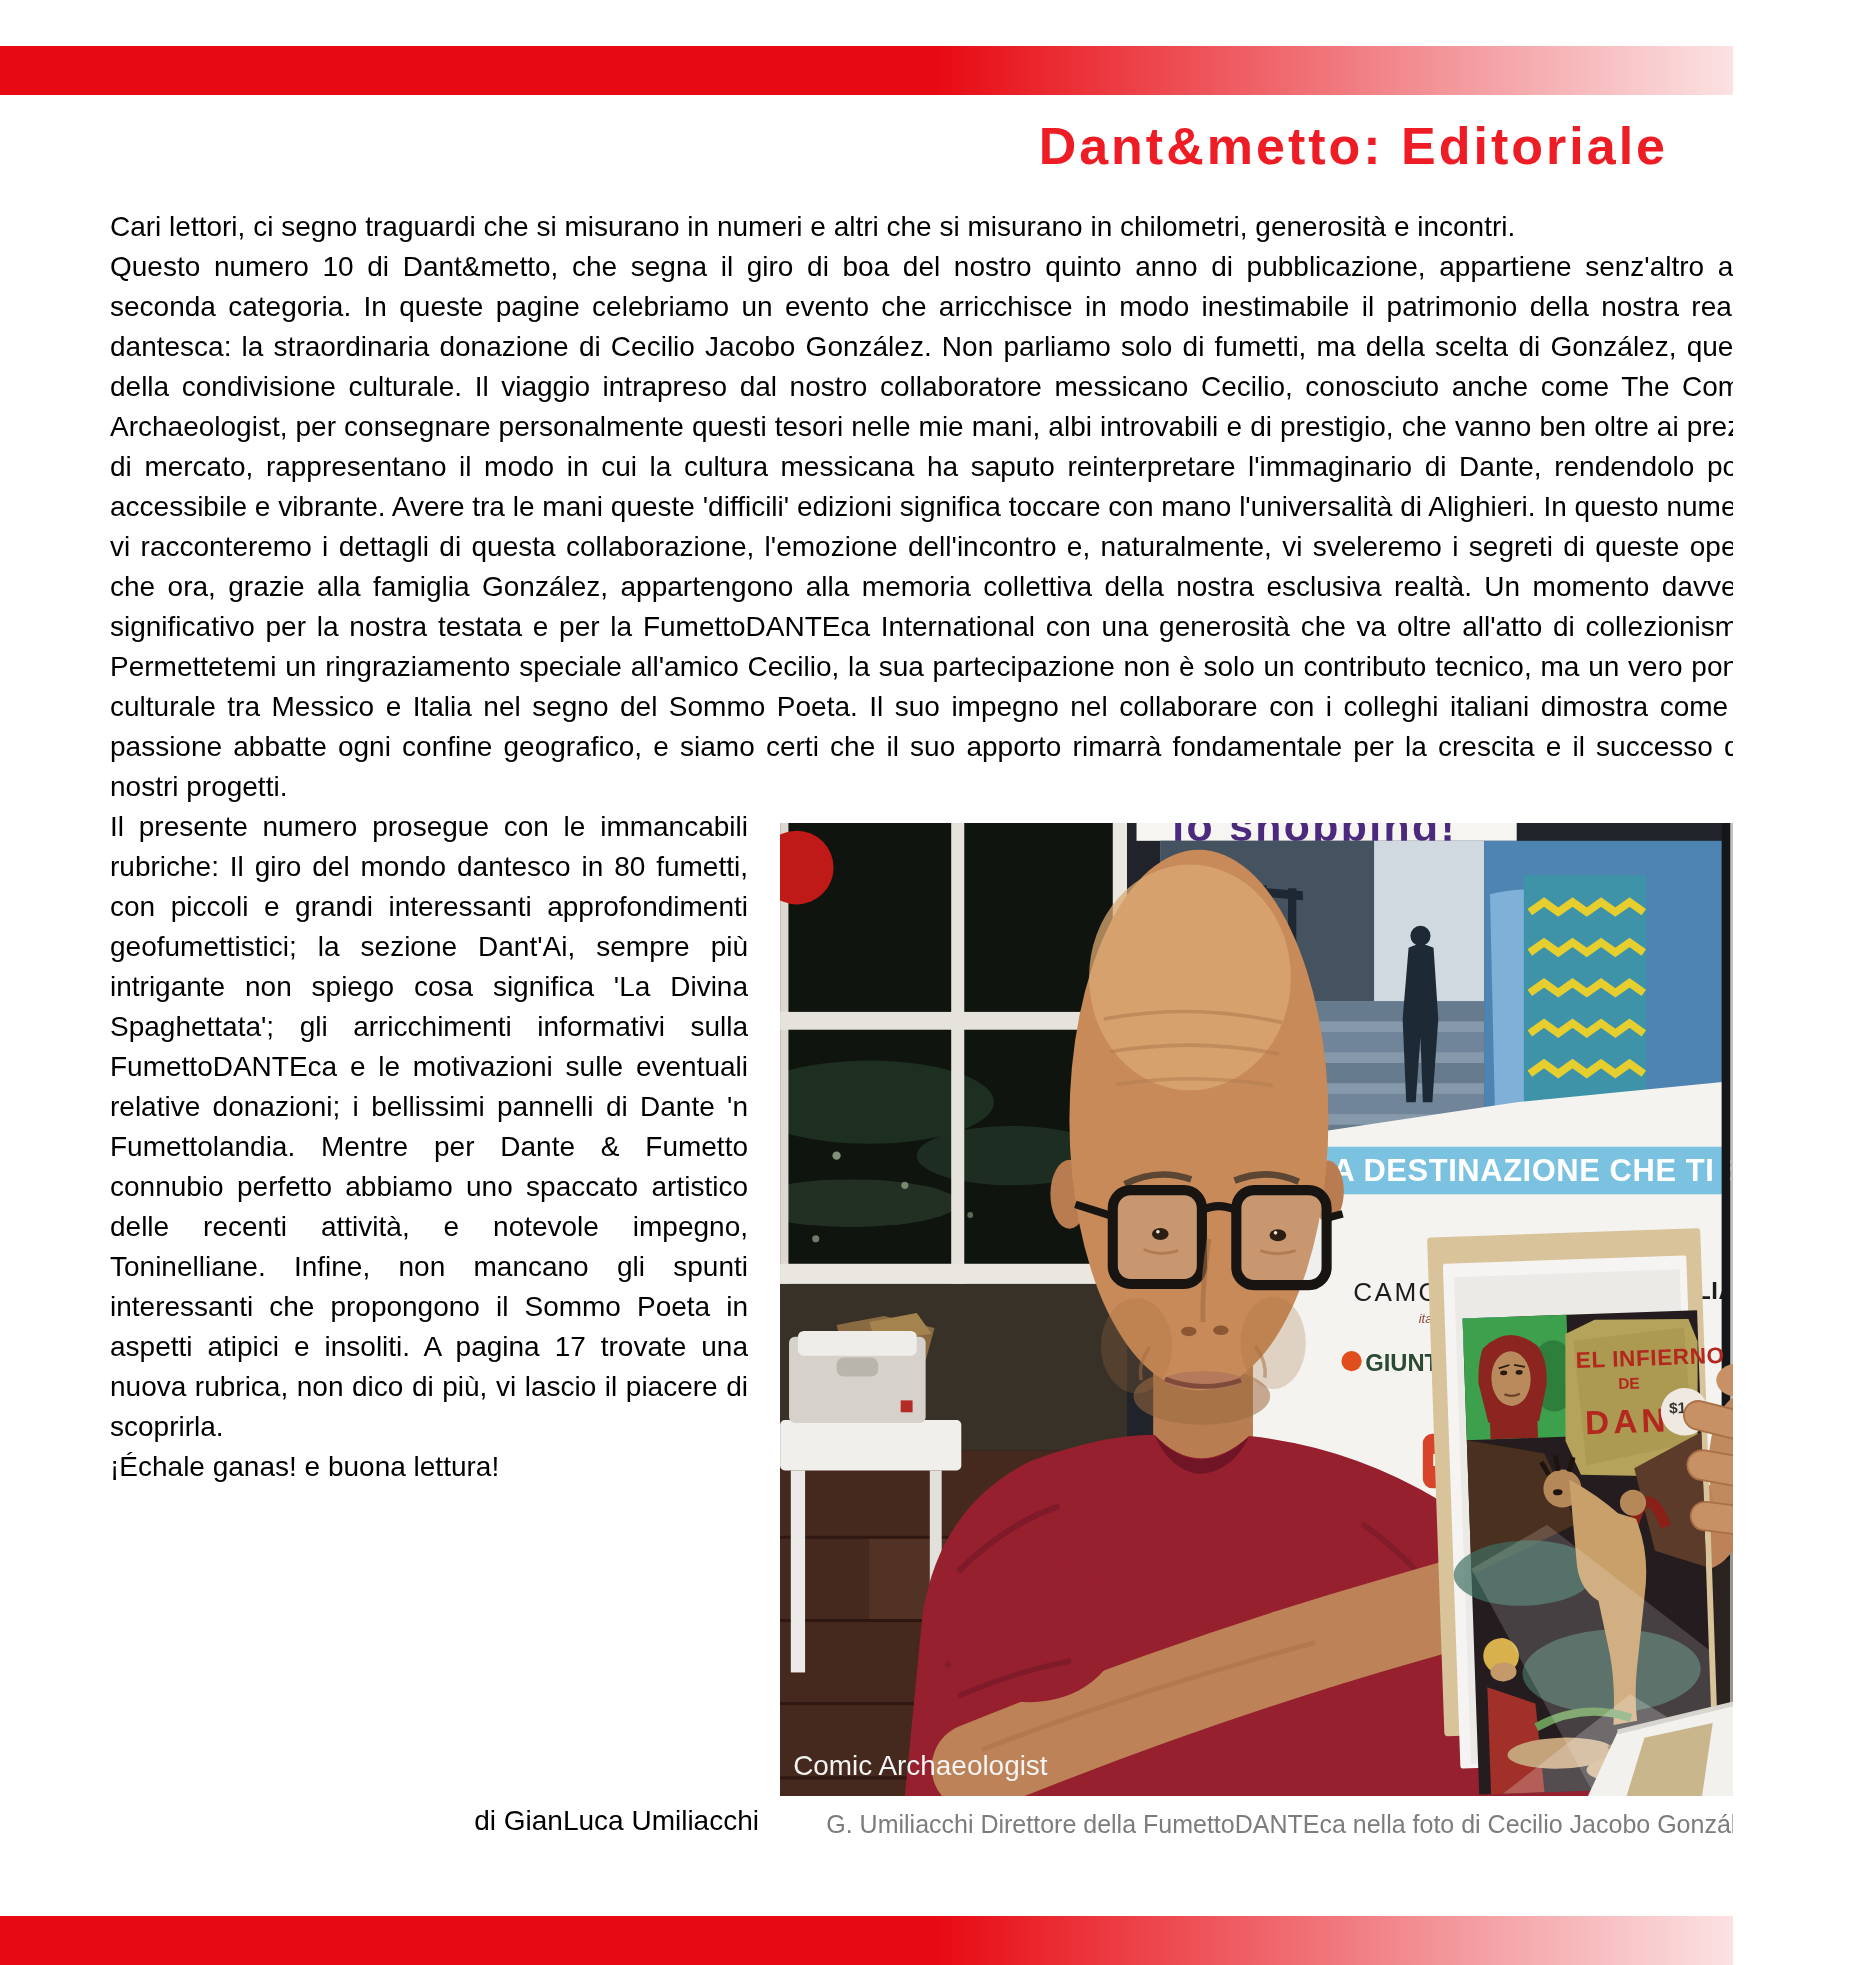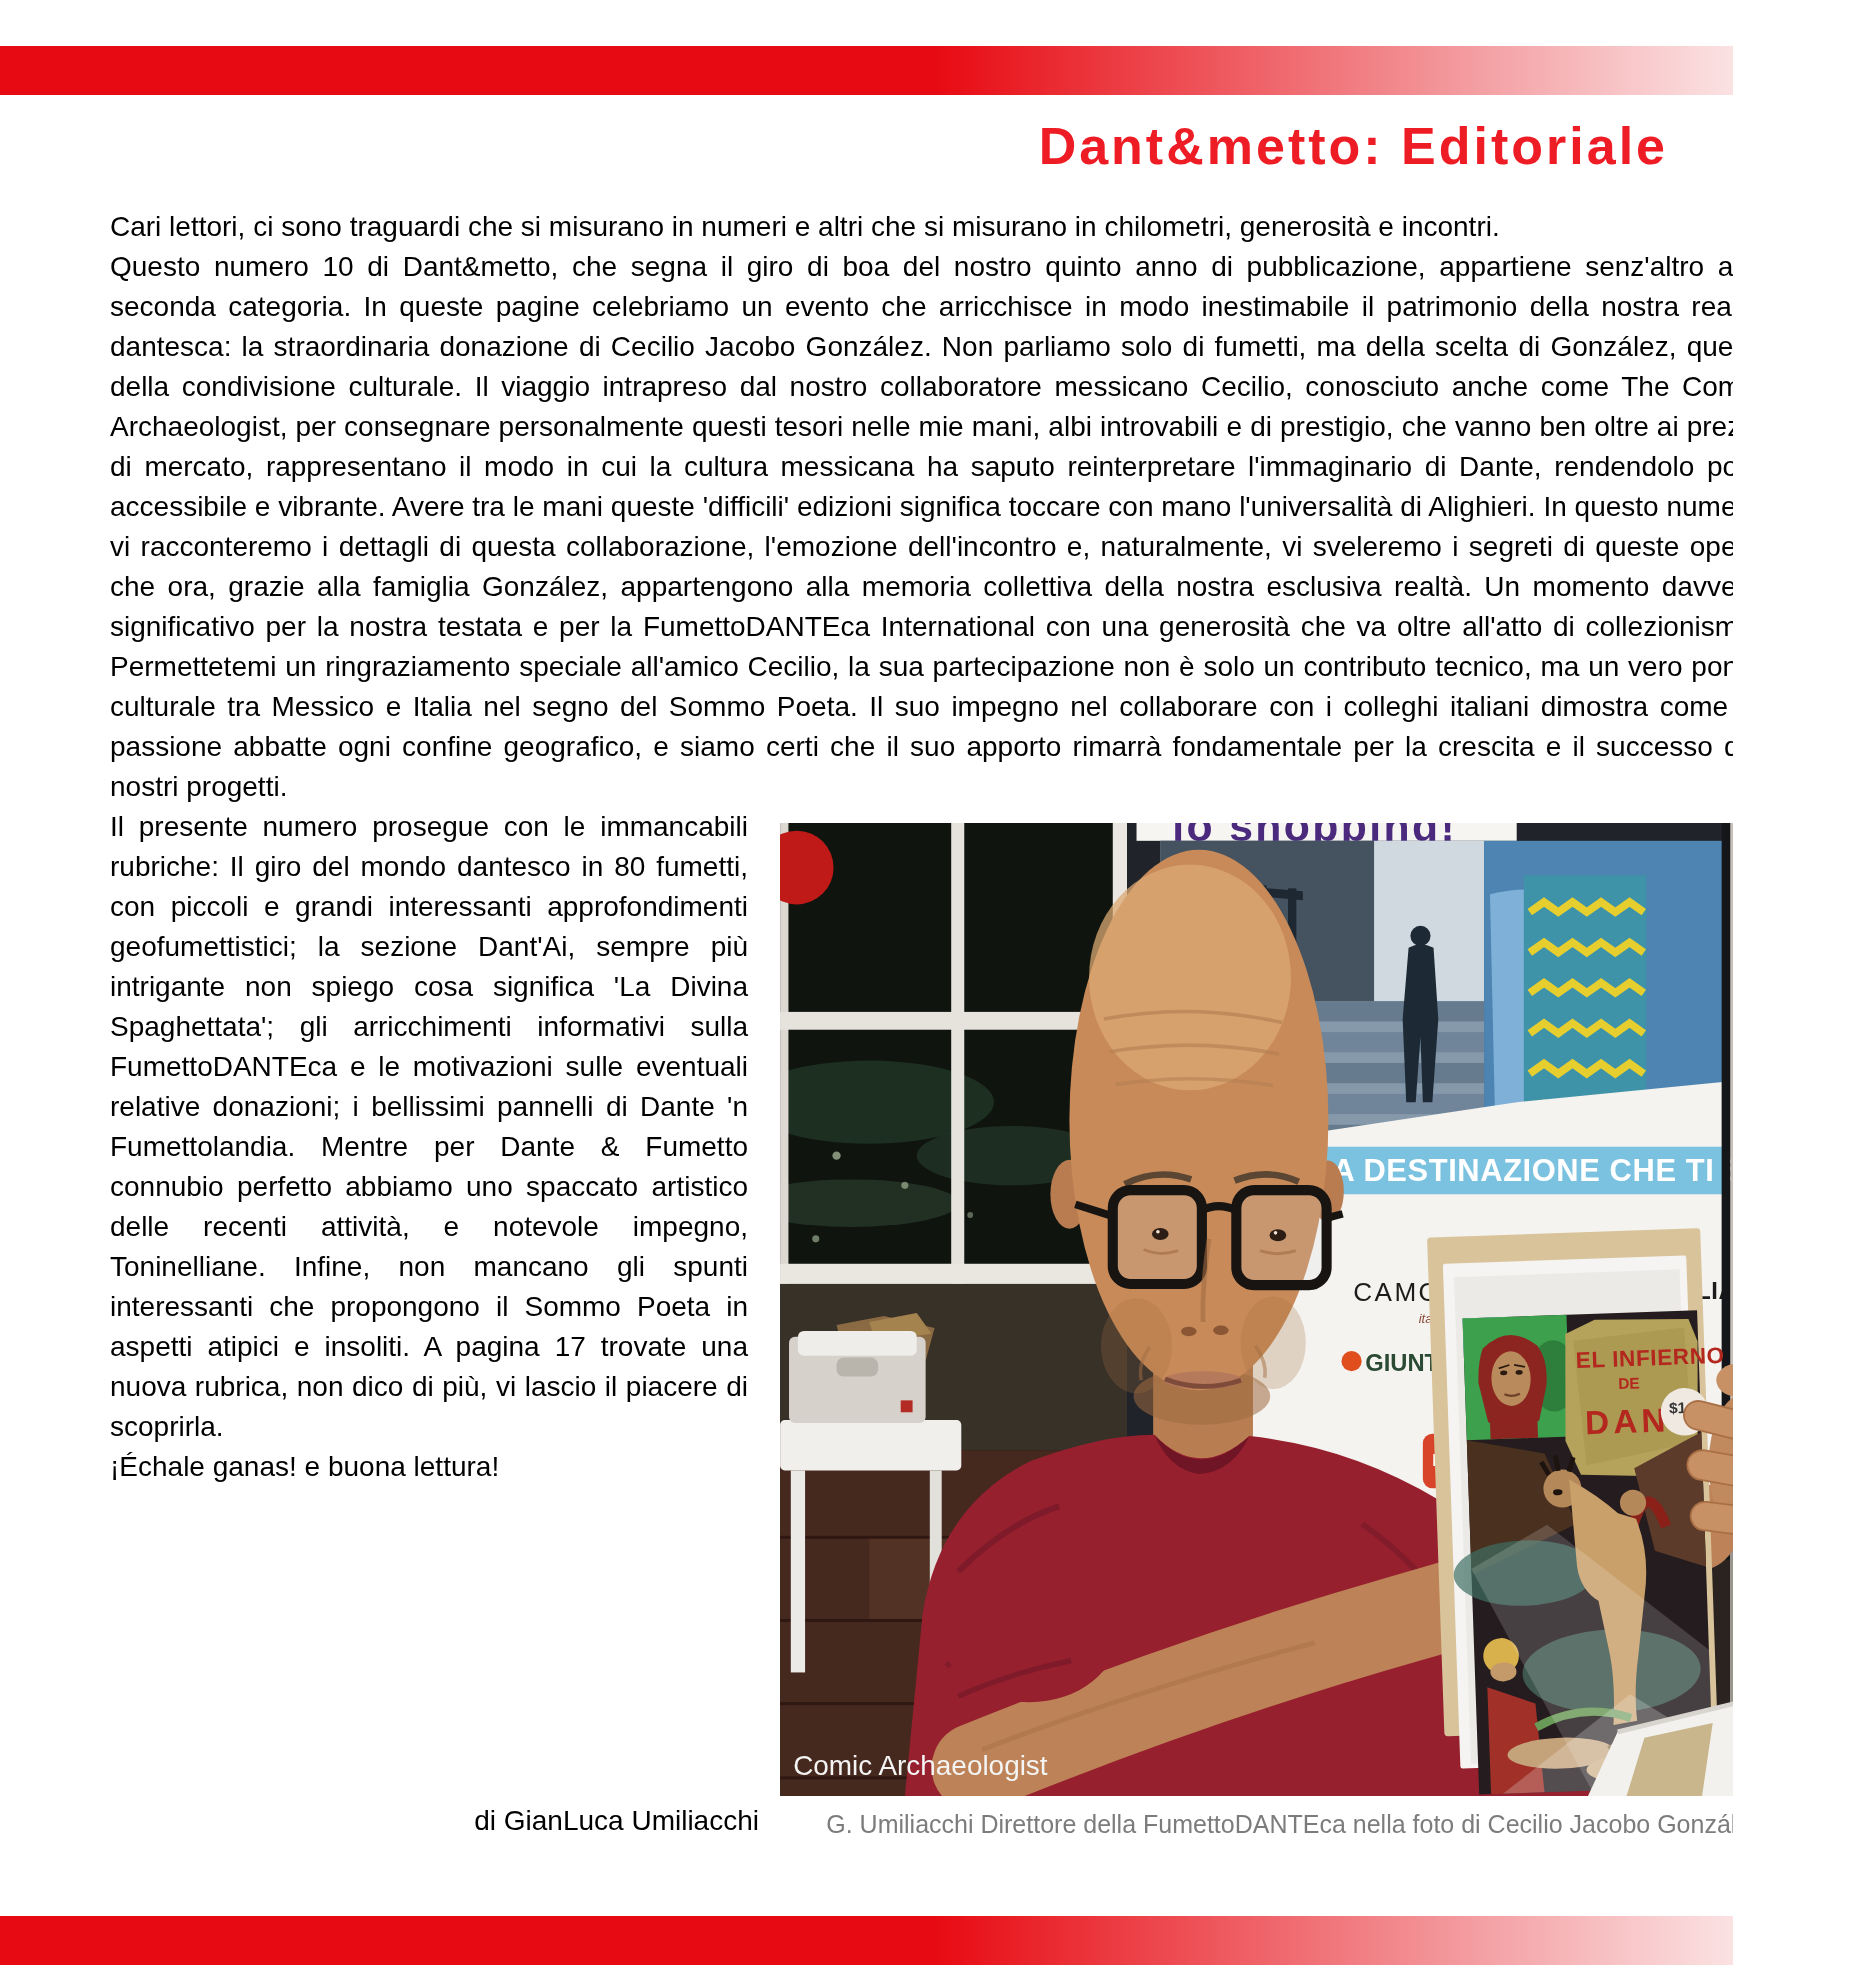--- a/index.html
+++ b/index.html
@@ -258,21 +258,21 @@
         <g>
           <polygon points="1360,1638 1410,1530 1678,1465 1678,1638" fill="#f2f1ee"></polygon>
           <polygon points="1425,1638 1455,1540 1570,1515 1552,1638" fill="#c9b68c"></polygon>
           <path d="M1410,1530 L1678,1465" stroke="#d8d5cf" stroke-width="8"></path>
         </g>
 
         <text x="22" y="1602" font-size="47" fill="#f4f4f4">Comic Archaeologist</text>
       </svg>
     </div>
 
-    <p>Cari lettori, ci sono traguardi che si misurano in numeri e altri che si misurano in chilometri, generosità e incontri.</p>
+    <p>Cari lettori, ci segno traguardi che si misurano in numeri e altri che si misurano in chilometri, generosità e incontri.</p>
     <p>Questo numero 10 di Dant&amp;metto, che segna il giro di boa del nostro quinto anno di pubblicazione, appartiene senz'altro alla seconda categoria. In queste pagine celebriamo un evento che arricchisce in modo inestimabile il patrimonio della nostra realtà dantesca: la straordinaria donazione di Cecilio Jacobo González. Non parliamo solo di fumetti, ma della scelta di González, quella della condivisione culturale. Il viaggio intrapreso dal nostro collaboratore messicano Cecilio, conosciuto anche come The Comic Archaeologist, per consegnare personalmente questi tesori nelle mie mani, albi introvabili e di prestigio, che vanno ben oltre ai prezzi di mercato, rappresentano il modo in cui la cultura messicana ha saputo reinterpretare l'immaginario di Dante, rendendolo pop, accessibile e vibrante. Avere tra le mani queste 'difficili' edizioni significa toccare con mano l'universalità di Alighieri. In questo numero vi racconteremo i dettagli di questa collaborazione, l'emozione dell'incontro e, naturalmente, vi sveleremo i segreti di queste opere che ora, grazie alla famiglia González, appartengono alla memoria collettiva della nostra esclusiva realtà. Un momento davvero significativo per la nostra testata e per la FumettoDANTEca International con una generosità che va oltre all'atto di collezionismo. Permettetemi un ringraziamento speciale all'amico Cecilio, la sua partecipazione non è solo un contributo tecnico, ma un vero ponte culturale tra Messico e Italia nel segno del Sommo Poeta. Il suo impegno nel collaborare con i colleghi italiani dimostra come la passione abbatte ogni confine geografico, e siamo certi che il suo apporto rimarrà fondamentale per la crescita e il successo dei nostri progetti.</p>
     <p>Il presente numero prosegue con le immancabili rubriche: Il giro del mondo dantesco in 80 fumetti, con piccoli e grandi interessanti approfondimenti geofumettistici; la sezione Dant'Ai, sempre più intrigante non spiego cosa significa 'La Divina Spaghettata'; gli arricchimenti informativi sulla FumettoDANTEca e le motivazioni sulle eventuali relative donazioni; i bellissimi pannelli di Dante 'n Fumettolandia. Mentre per Dante &amp; Fumetto connubio perfetto abbiamo uno spaccato artistico delle recenti attività, e notevole impegno, Toninelliane. Infine, non mancano gli spunti interessanti che propongono il Sommo Poeta in aspetti atipici e insoliti. A pagina 17 trovate una nuova rubrica, non dico di più, vi lascio il piacere di scoprirla.</p>
     <p>¡Échale ganas! e buona lettura!</p>
   </div>
 
   <div id="photo-caption">G. Umiliacchi Direttore della FumettoDANTEca nella foto di Cecilio Jacobo González</div>
 
   <div id="byline">di GianLuca Umiliacchi</div>
 
   <div id="bottom-bar" class="bar"></div>

